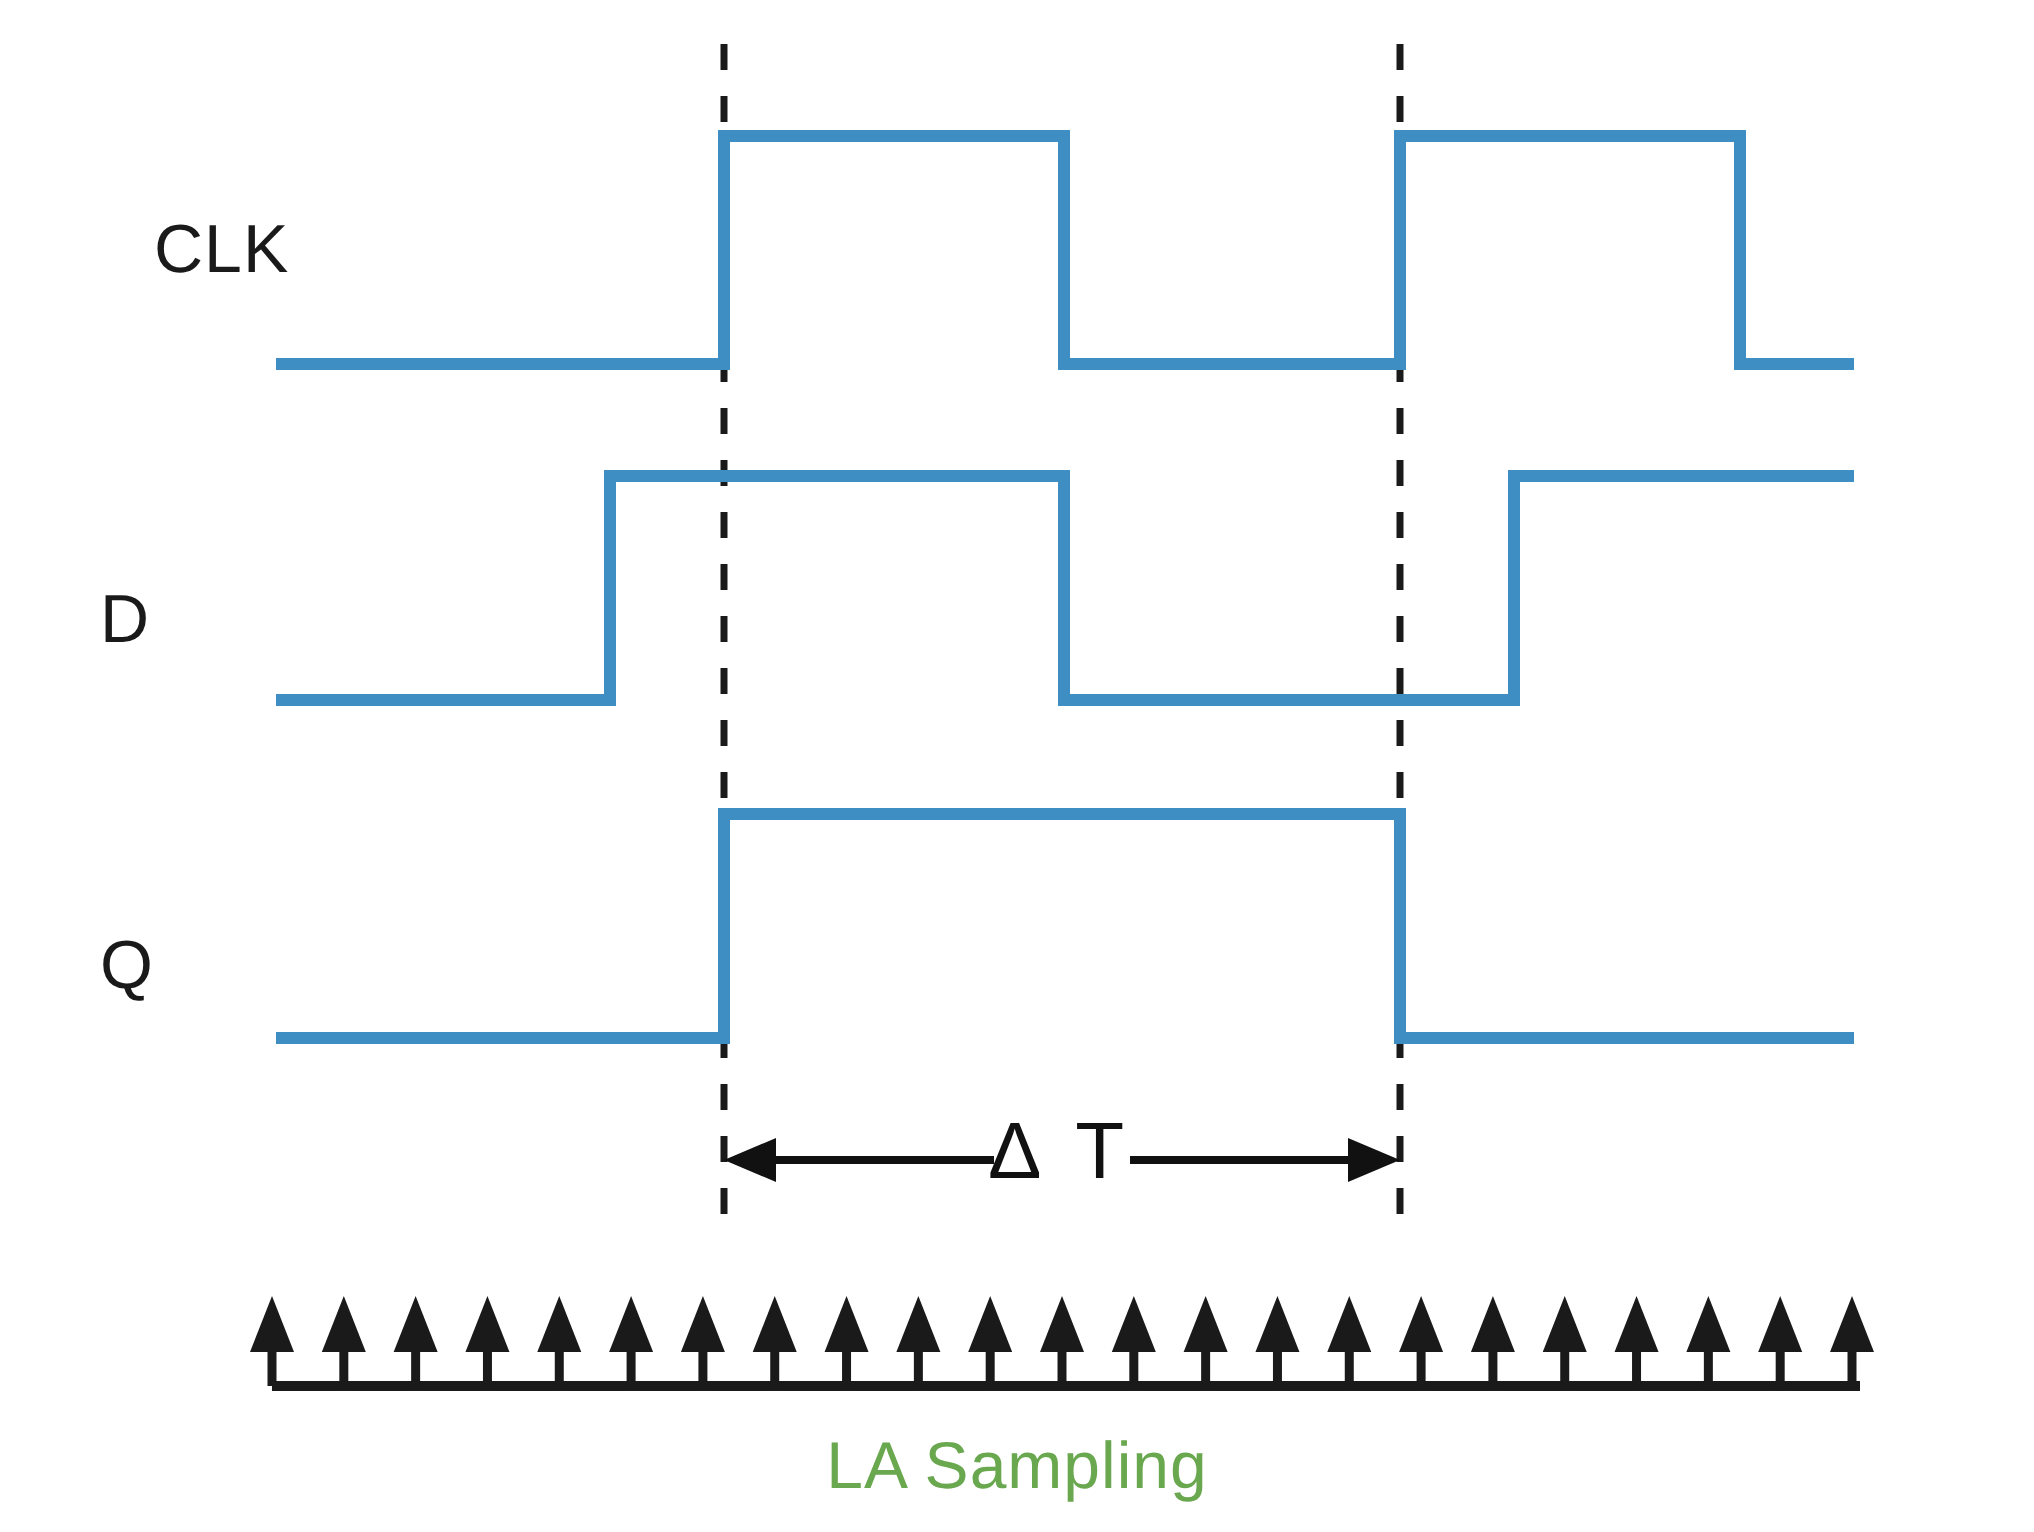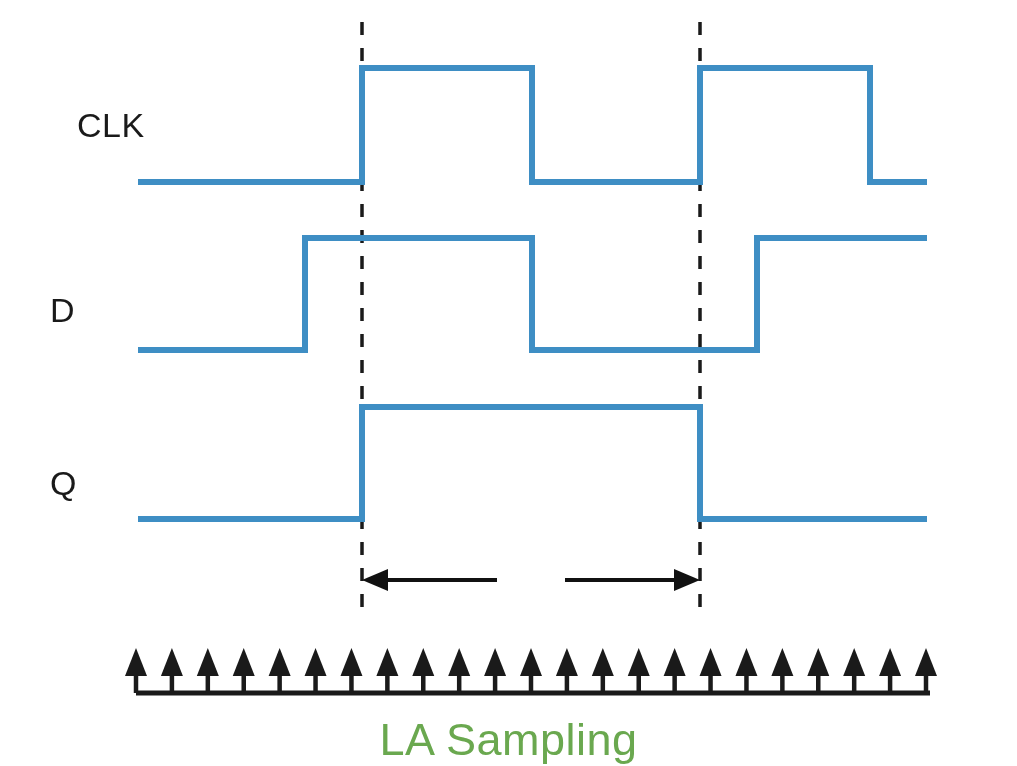--- a/index.html
+++ b/index.html
@@ -48,21 +48,21 @@
     letter-spacing: 4px;
     white-space: nowrap;
   }
   #la-caption {
     position: absolute;
     left: 0;
     top: 714px;
     width: 1017px;
     text-align: center;
     font-family: "Liberation Sans", sans-serif;
-    font-size: 45px;
+    font-size: 33px;
     color: #6aa84f;
     letter-spacing: 0.5px;
     white-space: nowrap;
   }
 </style>
 </head>
 <body>
 
 <div id="diagram">
 
@@ -135,16 +135,17 @@
         <polygon points="890.090909090909,648 879.090909090909,676 901.090909090909,676" fill="#1a1a1a"></polygon>
         <line x1="926" y1="693" x2="926" y2="674" stroke="#1a1a1a" stroke-width="4.5"></line>
         <polygon points="926,648 915,676 937,676" fill="#1a1a1a"></polygon>
       </g>
   </svg>
 
   <div class="sig-label" id="label-clk">CLK</div>
   <div class="sig-label" id="label-d">D</div>
   <div class="sig-label" id="label-q">Q</div>
 
+  <div class="delta-label">Δ T</div>
 
   <div id="la-caption">LA Sampling</div>
 
 </div>
 
 </body></html>

